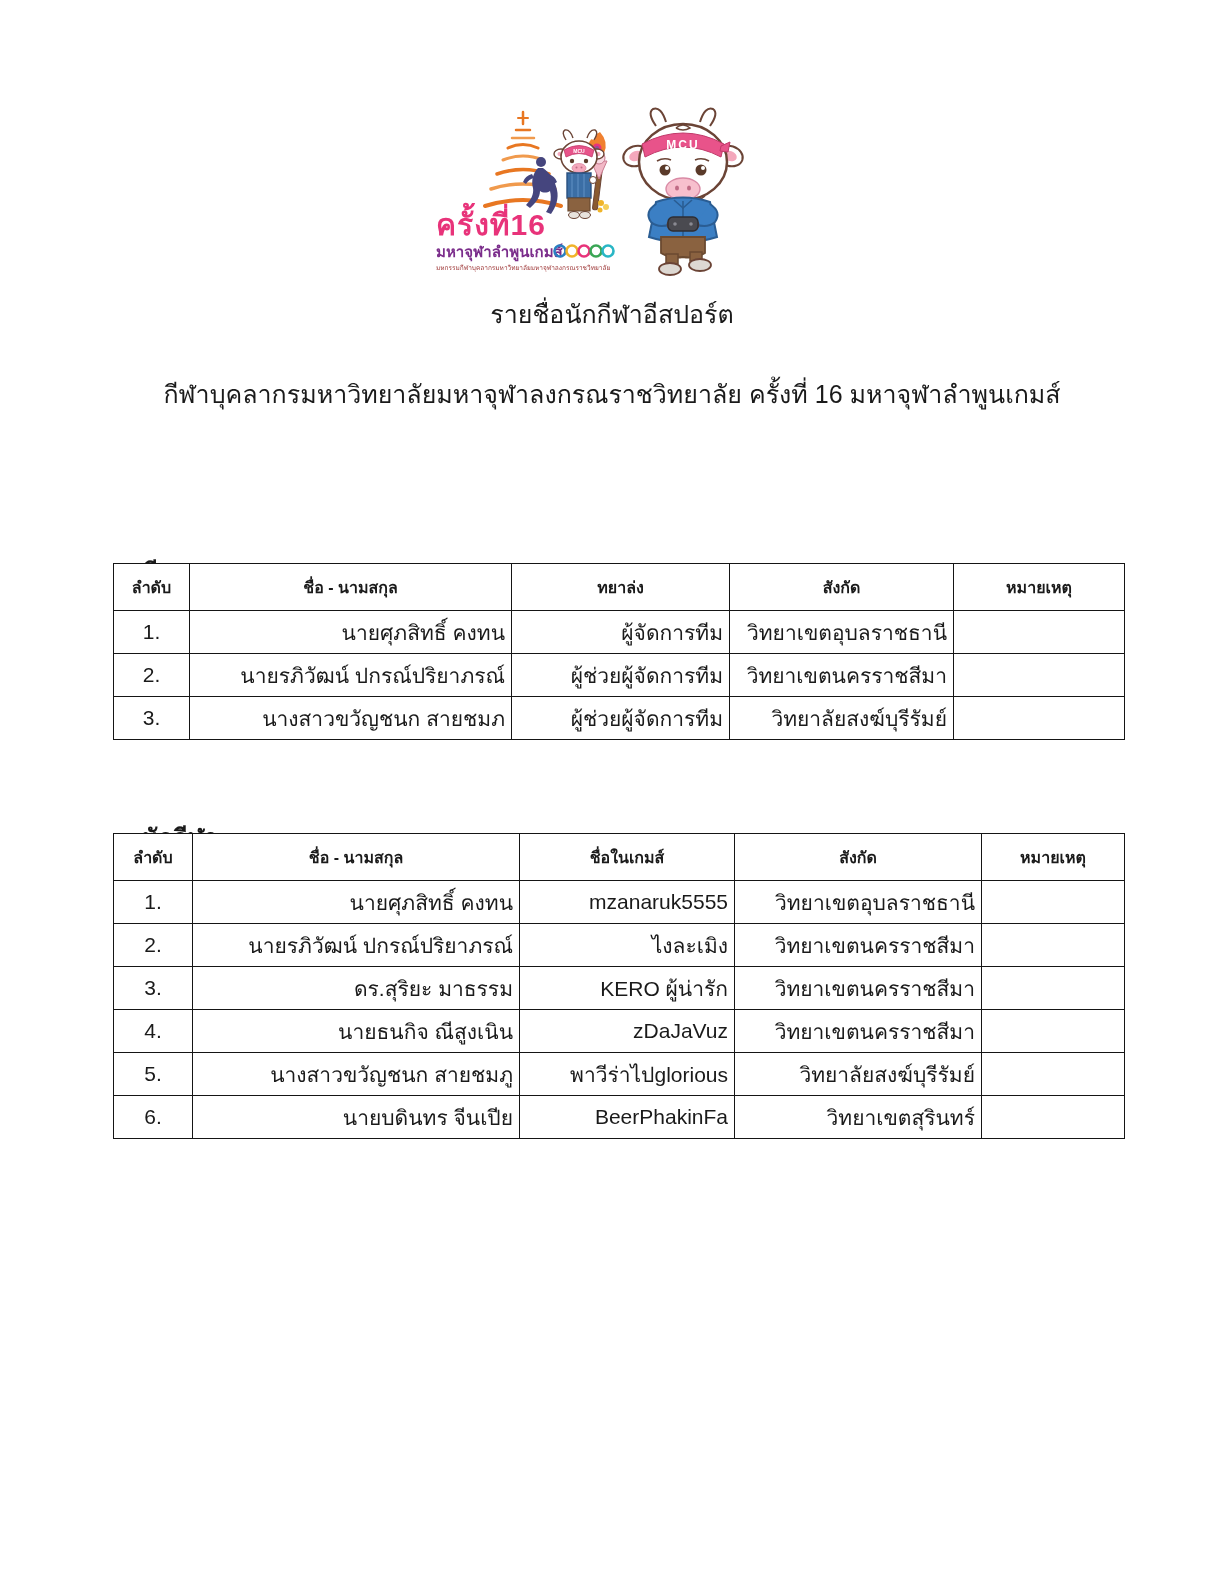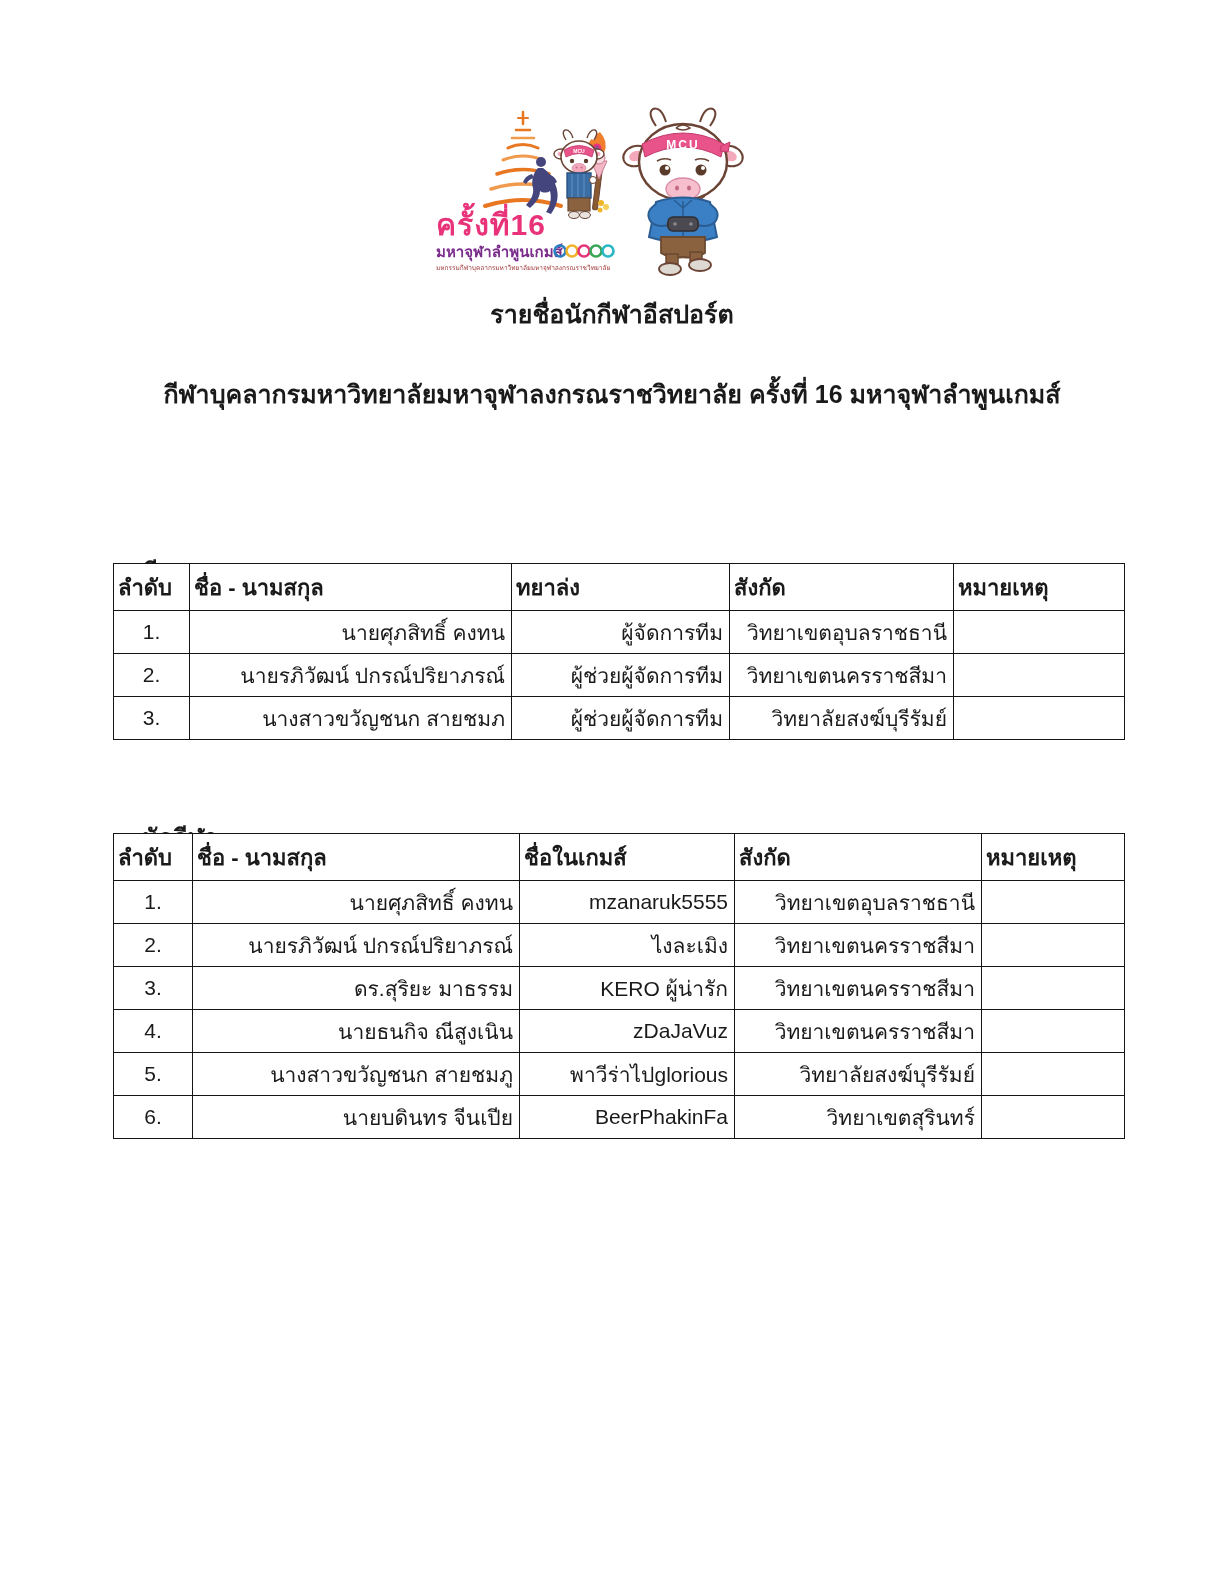--- a/index.html
+++ b/index.html
@@ -1,33 +1,33 @@
 <!DOCTYPE html>
 <html lang="th"><head>
 <meta charset="utf-8">
 <style>
   html,body { margin:0; padding:0; background:#ffffff; }
   .page {
     position:relative; width:1224px; height:1584px; background:#ffffff;
     font-family:"Liberation Sans", sans-serif; color:#1a1a1a; overflow:hidden;
   }
   .logo-wrap { position:absolute; left:428px; top:104px; width:322px; height:184px; }
-  .title { position:absolute; left:0; width:100%; text-align:center; font-weight:700; }
+  .title { position:absolute; left:0; width:100%; text-align:center; font-weight:400; }
   .t1 { top:294px; font-size:25px; }
   .t2 { top:342px; font-size:25px;margin-top:32px; }
   .t3 { top:390px; font-size:25px; }
   .zone { top:477px; font-size:24px; }
   .sec-label { position:absolute; left:142px; font-weight:700; font-size:24px;margin-top:31px; }
   .staff-label { top:521px; }
   .ath-label { top:787px; }
   .tbl { position:absolute; left:113px; border-collapse:collapse; table-layout:fixed; background:#fff; }
   .tbl-staff { top:563px; }
   .tbl-ath { top:833px; }
   .tbl th, .tbl td { border:1.6px solid #151515; overflow:hidden; white-space:nowrap; }
-  .tbl th { font-weight:700; font-size:22px; text-align:left; height:46px; padding:0 4px; }
+  .tbl th { font-weight:700; font-size:16px; text-align:center; height:46px; padding:0 4px; }
   .tbl td { font-weight:400; font-size:21px; height:42px; padding:0 6px 0 12px; text-align:right; vertical-align:middle; }
   .tbl td.c-num { text-align:center; padding:0; }
   svg text { font-family:"Liberation Sans", sans-serif; }
 </style>
 </head>
 <body>
 
 <div class="page">
 
   <div class="logo-wrap">

